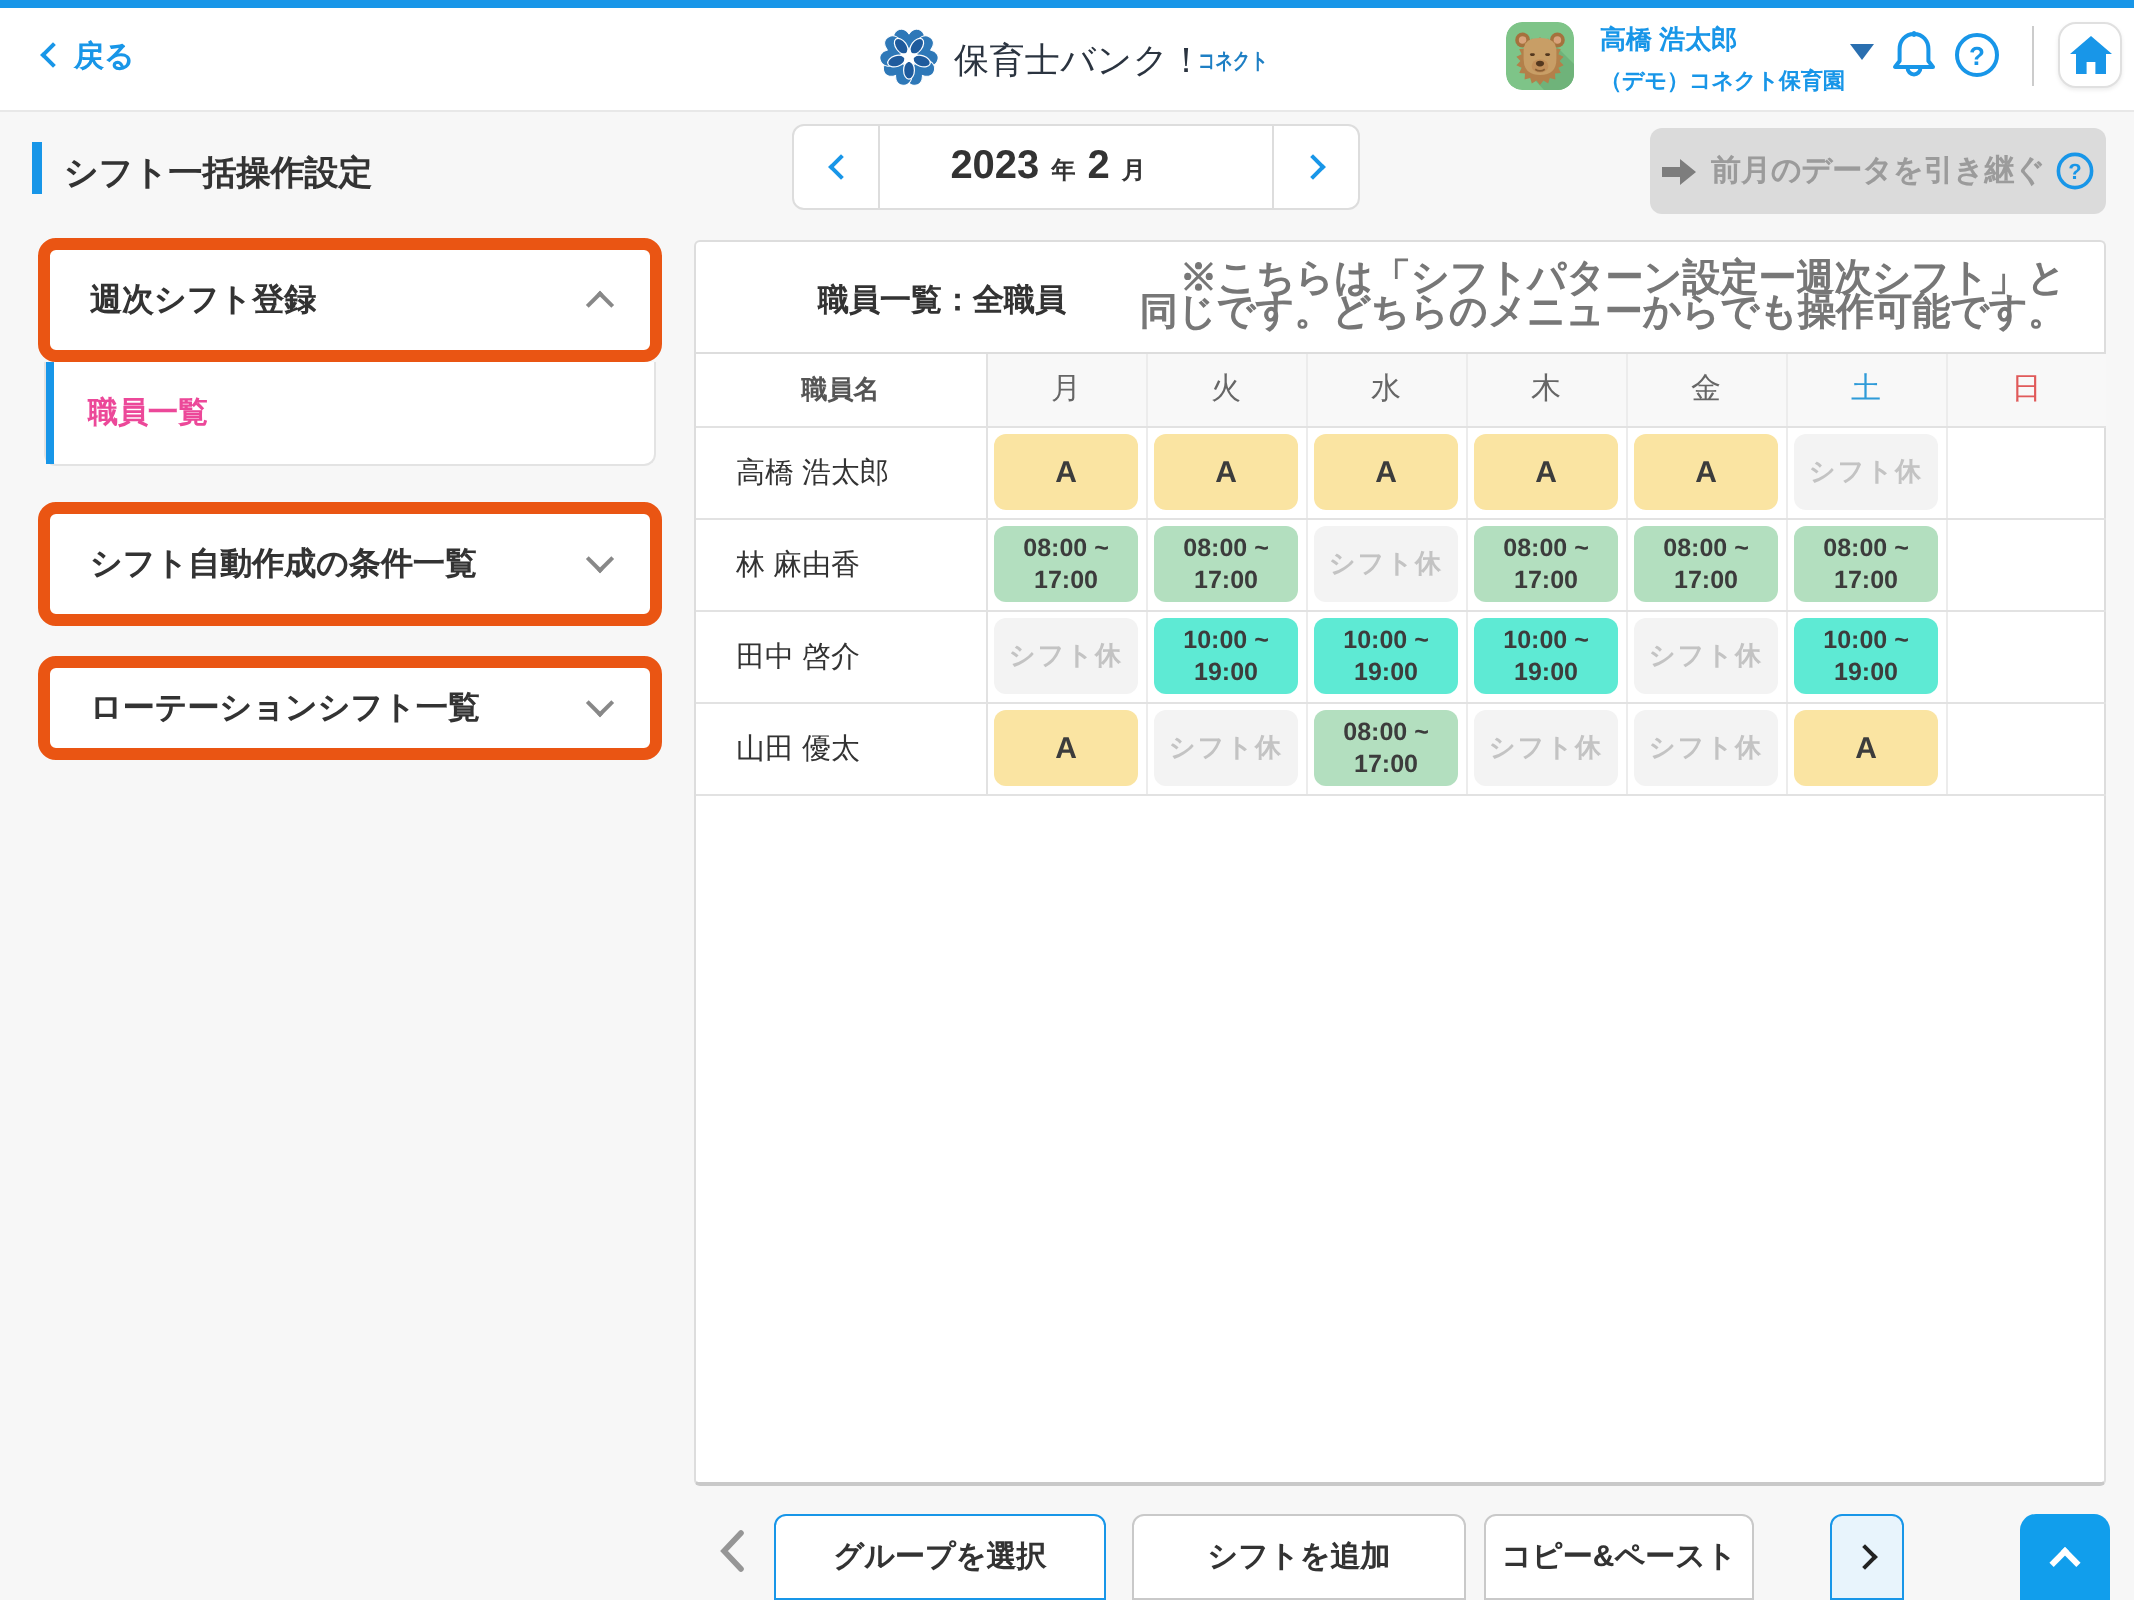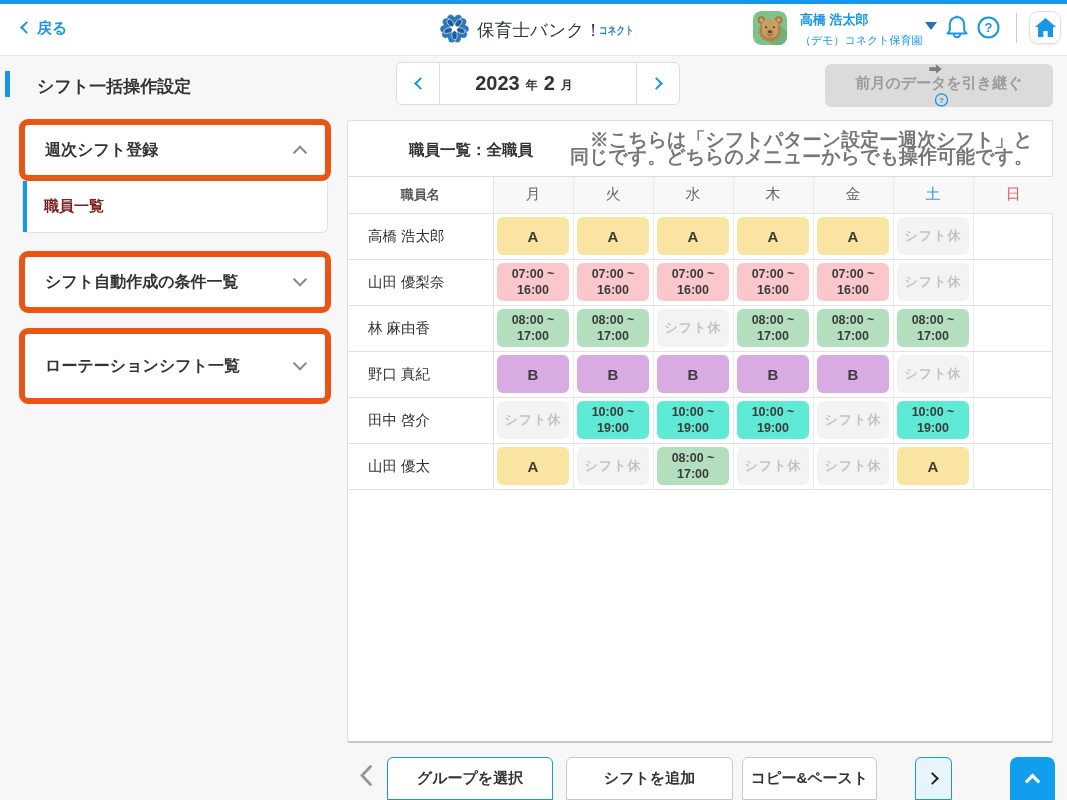--- a/index.html
+++ b/index.html
@@ -8,55 +8,55 @@
   .topbar { position:absolute; left:0; top:0; width:1067px; height:4px; background:#1896e8; }
   .header { position:absolute; left:0; top:4px; width:1067px; height:52px; background:#fff; border-bottom:1px solid #e8e8e8; }
   .back { position:absolute; left:22px; top:19px; color:#1896e8; font-size:15px; font-weight:bold; }
   .back .chev { display:inline-block; width:9px; height:9px; border-left:2.5px solid #1896e8; border-bottom:2.5px solid #1896e8; transform:rotate(45deg); margin-right:6px; vertical-align:1px; }
   .logo { position:absolute; left:440px; top:14px; height:32px; display:flex; align-items:center; }
   .logo-text { font-family:"Liberation Serif", serif; font-size:17.5px; font-weight:normal; color:#2b3440; letter-spacing:0.2px; margin-left:8px; }
   .logo-sub { color:#1e7fc4; font-size:11px; font-weight:bold; margin-left:-3px; margin-top:0; transform:scaleX(0.78); transform-origin:left center; }
   .avatar { position:absolute; left:753px; top:11px; width:34px; height:34px; border-radius:8px; overflow:hidden; }
   .uname { position:absolute; left:800px; top:11px; color:#1896e8; }
   .uname .n1 { font-size:13px; font-weight:bold; }
-  .uname .n2 { font-size:11px; font-weight:normal; margin-top:4px; }
+  .uname .n2 { font-size:11px; font-weight:bold; margin-top:4px; }
   .caret { position:absolute; left:925px; top:22px; width:0; height:0; border-left:6px solid transparent; border-right:6px solid transparent; border-top:8px solid #2a6fb0; }
   .icon-bell { position:absolute; left:945px; top:15px; }
   .icon-q { position:absolute; left:977px; top:16px; }
   .hdiv { position:absolute; left:1016px; top:13px; width:1px; height:30px; background:#ccc; }
   .homebtn { position:absolute; left:1029px; top:11px; width:32px; height:33px; background:#fff; border:1px solid #e0e0e0; border-radius:9px; box-shadow:0 1px 2px rgba(0,0,0,.08); display:flex; align-items:center; justify-content:center; }
 
-  .pagetitle { position:absolute; left:5px; top:71px;padding-left:16px; }
+  .pagetitle { position:absolute; left:16px; top:71px; }
   .pagetitle .bar { position:absolute; left:0; top:0; width:5px; height:26px; background:#1896e8; }
   .pagetitle .txt { margin-left:16px; font-size:17px; font-weight:bold; color:#333; padding-top:4px; }
 
   .acc { position:absolute; left:19px; width:312px; background:#fff; border:6px solid #ea5513; border-radius:9px; display:flex; align-items:center; }
   .acc .label { margin-left:20px; font-size:16px; font-weight:bold; color:#333; }
   .acc .chev { position:absolute; right:20px; top:50%; width:10px; height:10px; border-right:2px solid #888; border-bottom:2px solid #888; }
   .chev-up { transform:translateY(-25%) rotate(-135deg); }
   .chev-dn { transform:translateY(-75%) rotate(45deg); }
   #acc1 { top:119px; height:62px; }
   #acc2 { top:251px; height:62px; }
-  #acc3 { top:328px; height:76px;align-items:center; }
+  #acc3 { top:328px; height:52px;align-items:center; }
   .subpanel { position:absolute; left:22px; top:181px; width:306px; height:52px; background:#fff; border:1px solid #e3e3e3; border-top:none; border-radius:0 0 6px 6px; }
   .subitem { position:absolute; left:0; top:0; width:100%; height:100%; border-left:4px solid #1896e8; display:flex; align-items:center; }
-  .subitem span { margin-left:17px; color:#7f1d1d; font-size:15px; font-weight:bold; }
+  .subitem span { margin-left:17px; color:#ec4899; font-size:15px; font-weight:bold; }
 
   .datenav { position:absolute; left:396px; top:62px; width:284px; height:43px; background:#fff; border:1px solid #ddd; border-radius:6px; display:flex; }
   .datenav .nbtn { width:43px; display:flex; align-items:center; justify-content:center; }
   .datenav .nbtn:first-child { border-right:1px solid #ddd; }
   .datenav .nbtn:last-child { border-left:1px solid #ddd; }
   .datenav .center { flex:1; display:flex; align-items:center; justify-content:center; color:#333; padding-right:22px; }
   .dnum { font-size:20px; font-weight:bold; }
   .dunit { font-size:12px; font-weight:bold; margin:3px 6px 0 6px; }
   .bluechev { width:9px; height:9px; border-right:2.5px solid #1896e8; border-bottom:2.5px solid #1896e8; }
   .bc-l { transform:rotate(135deg); margin-left:4px; }
   .bc-r { transform:rotate(-45deg); margin-right:4px; }
 
-  .carrybtn { position:absolute; left:825px; top:64px; width:228px; height:43px; background:#dbdbdb; border-radius:6px; display:flex; align-items:center; justify-content:center;flex-direction:column; }
+  .carrybtn { position:absolute; left:825px; top:64px; width:228px; height:43px; background:#dbdbdb; border-radius:6px; display:flex; align-items:center; justify-content:center; }
   .carrybtn .t { color:#9b9b9b; font-size:15px; font-weight:bold; }
 
   .panel { position:absolute; left:347px; top:120px; width:706px; height:623px; background:#fff; border:1px solid #ddd; border-bottom:2px solid #c9c9c9; border-radius:3px; }
   .panel-head { position:relative; height:56px; border-bottom:1px solid #ddd; }
   .panel-head .title { position:absolute; left:21px; top:19px; font-size:15.5px; font-weight:bold; color:#333;margin-left:40px; }
   .panel-head .note { position:absolute; right:19px; top:10px; text-align:right; font-size:19px; font-weight:bold; color:#777; line-height:17px; }
 
   table.sched { border-collapse:collapse; width:100%; table-layout:fixed; }
   table.sched col.cname { width:145px; }
   table.sched col.cday { width:80px; }
@@ -246,82 +246,38 @@
           </td>
         <td>
             <div class="badge b-y">A</div>
           </td>
         <td>
             <div class="badge b-off">シフト休</div>
           </td>
         <td></td>
       </tr>
       <tr>
-        <td class="name">山田 優梨奈</td>
-        <td>
-            <div class="badge b-p">07:00 ~<br>16:00</div>
-          </td>
-        <td>
-            <div class="badge b-p">07:00 ~<br>16:00</div>
-          </td>
-        <td>
-            <div class="badge b-p">07:00 ~<br>16:00</div>
-          </td>
-        <td>
-            <div class="badge b-p">07:00 ~<br>16:00</div>
-          </td>
-        <td>
-            <div class="badge b-p">07:00 ~<br>16:00</div>
-          </td>
-        <td>
-            <div class="badge b-off">シフト休</div>
-          </td>
-        <td></td>
-      </tr>
-      <tr>
         <td class="name">林 麻由香</td>
         <td>
             <div class="badge b-g">08:00 ~<br>17:00</div>
           </td>
         <td>
             <div class="badge b-g">08:00 ~<br>17:00</div>
           </td>
         <td>
             <div class="badge b-off">シフト休</div>
           </td>
         <td>
             <div class="badge b-g">08:00 ~<br>17:00</div>
           </td>
         <td>
             <div class="badge b-g">08:00 ~<br>17:00</div>
           </td>
         <td>
             <div class="badge b-g">08:00 ~<br>17:00</div>
-          </td>
-        <td></td>
-      </tr>
-      <tr>
-        <td class="name">野口 真紀</td>
-        <td>
-            <div class="badge b-v">B</div>
-          </td>
-        <td>
-            <div class="badge b-v">B</div>
-          </td>
-        <td>
-            <div class="badge b-v">B</div>
-          </td>
-        <td>
-            <div class="badge b-v">B</div>
-          </td>
-        <td>
-            <div class="badge b-v">B</div>
-          </td>
-        <td>
-            <div class="badge b-off">シフト休</div>
           </td>
         <td></td>
       </tr>
       <tr>
         <td class="name">田中 啓介</td>
         <td>
             <div class="badge b-off">シフト休</div>
           </td>
         <td>
             <div class="badge b-b">10:00 ~<br>19:00</div>

